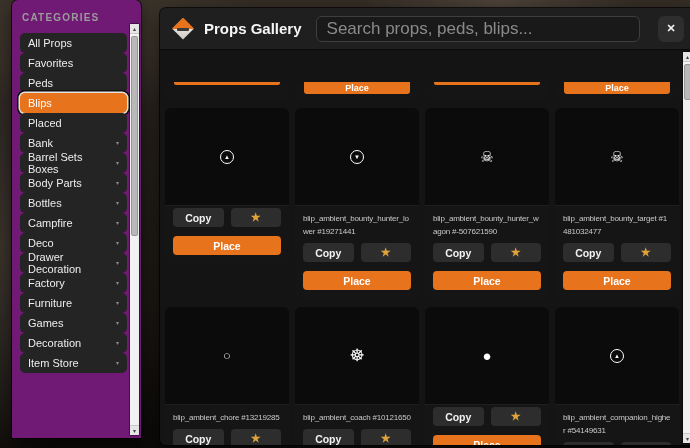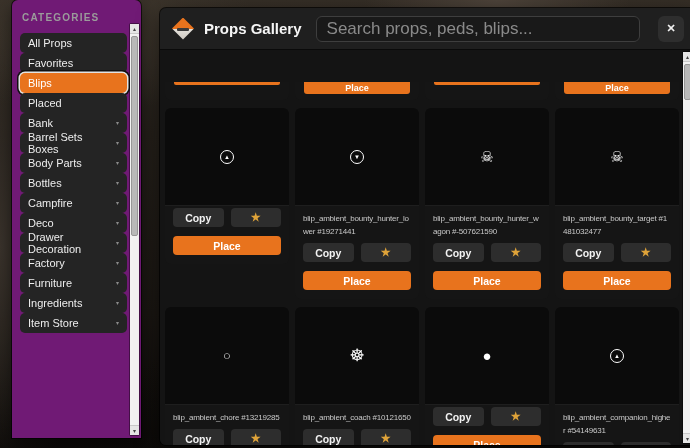--- a/index.html
+++ b/index.html
@@ -167,20 +167,23 @@
 
 <div class="sidebar">
   <div class="sb-heading">CATEGORIES</div>
   <div class="sb-items">
     <div class="sb-item">
         <span>All Props</span>
       </div>
     <div class="sb-item">
         <span>Favorites</span>
       </div>
+    <div class="sb-item">
+        <span>Peds</span>
+      </div>
     <div class="sb-item selected">
         <span>Blips</span>
       </div>
     <div class="sb-item">
         <span>Placed</span>
       </div>
     <div class="sb-item">
         <span>Bank</span>
         <span class="sb-caret">▾</span>
       </div>
@@ -210,21 +213,25 @@
       </div>
     <div class="sb-item">
         <span>Factory</span>
         <span class="sb-caret">▾</span>
       </div>
     <div class="sb-item">
         <span>Furniture</span>
         <span class="sb-caret">▾</span>
       </div>
     <div class="sb-item">
-        <span>Ingredients</span>
+        <span>Games</span>
+        <span class="sb-caret">▾</span>
+      </div>
+    <div class="sb-item">
+        <span>Decoration</span>
         <span class="sb-caret">▾</span>
       </div>
     <div class="sb-item">
         <span>Item Store</span>
         <span class="sb-caret">▾</span>
       </div>
 
   </div>
   <div class="vscroll">
     <div class="vs-btn up">▴</div>

